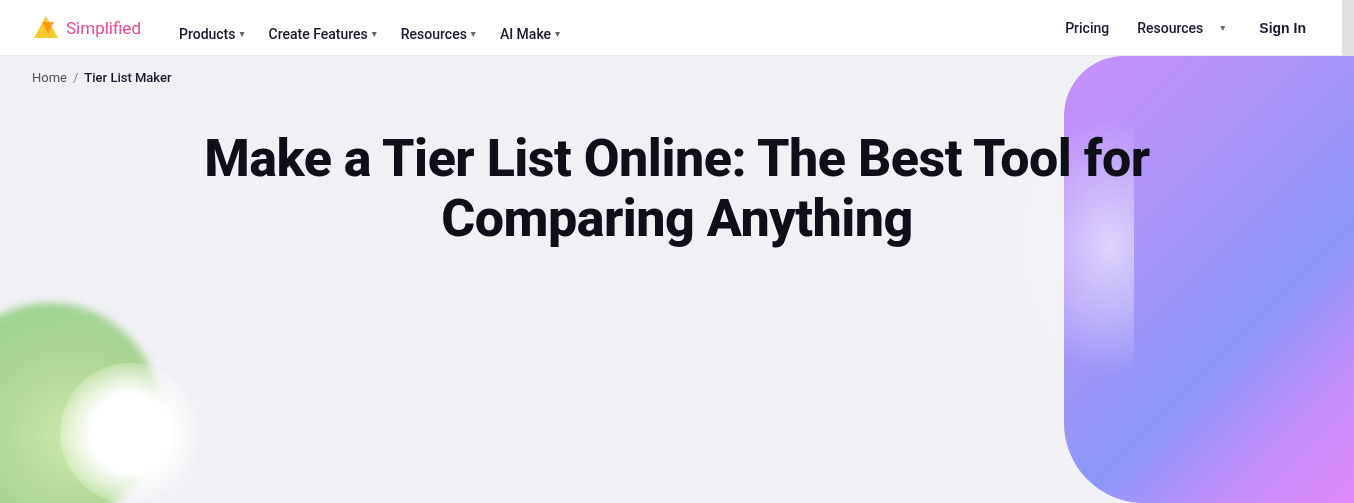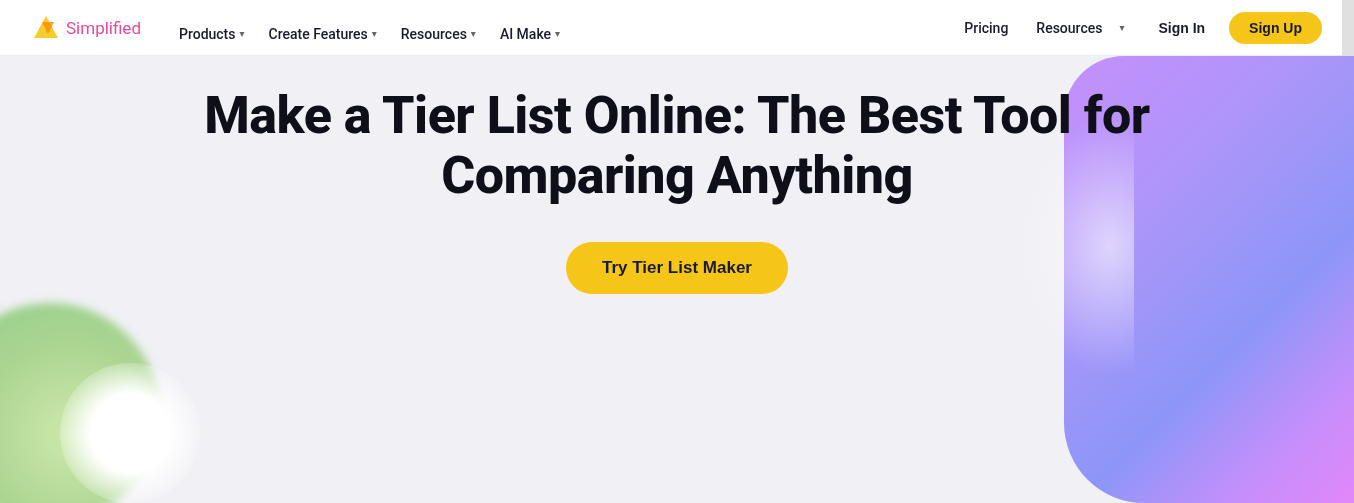--- a/index.html
+++ b/index.html
@@ -272,32 +272,35 @@
     </div>
   </div>
 
   <div class="nav-right">
     <span class="nav-pricing">Pricing</span>
     <div class="nav-resources">
       <span>Resources</span>
       <span class="chevron">▾</span>
     </div>
     <button class="btn-signin">Sign In</button>
-    <button class="btn-signup">Sign Up</button>
   </div>
 
   <div class="scrollbar-indicator"></div>
 </nav>
 
 <main class="main-content">
 
   <div class="blob-left"></div>
   <div class="blob-left-white"></div>
   <div class="blob-right"></div>
   <div class="blob-right-white"></div>
 
+  <div class="breadcrumb">
+    <span class="breadcrumb-home">Home</span>
+    <span class="breadcrumb-separator">/</span>
+    <span class="breadcrumb-current">Tier List Maker</span>
+  </div>
 
   <section class="hero">
     <h1 class="hero-title">Make a Tier List Online: The Best Tool for Comparing Anything</h1>
-    <button class="btn-cta">Try Tier List Maker</button>
   </section>
 
 </main>
 
 </body></html>

